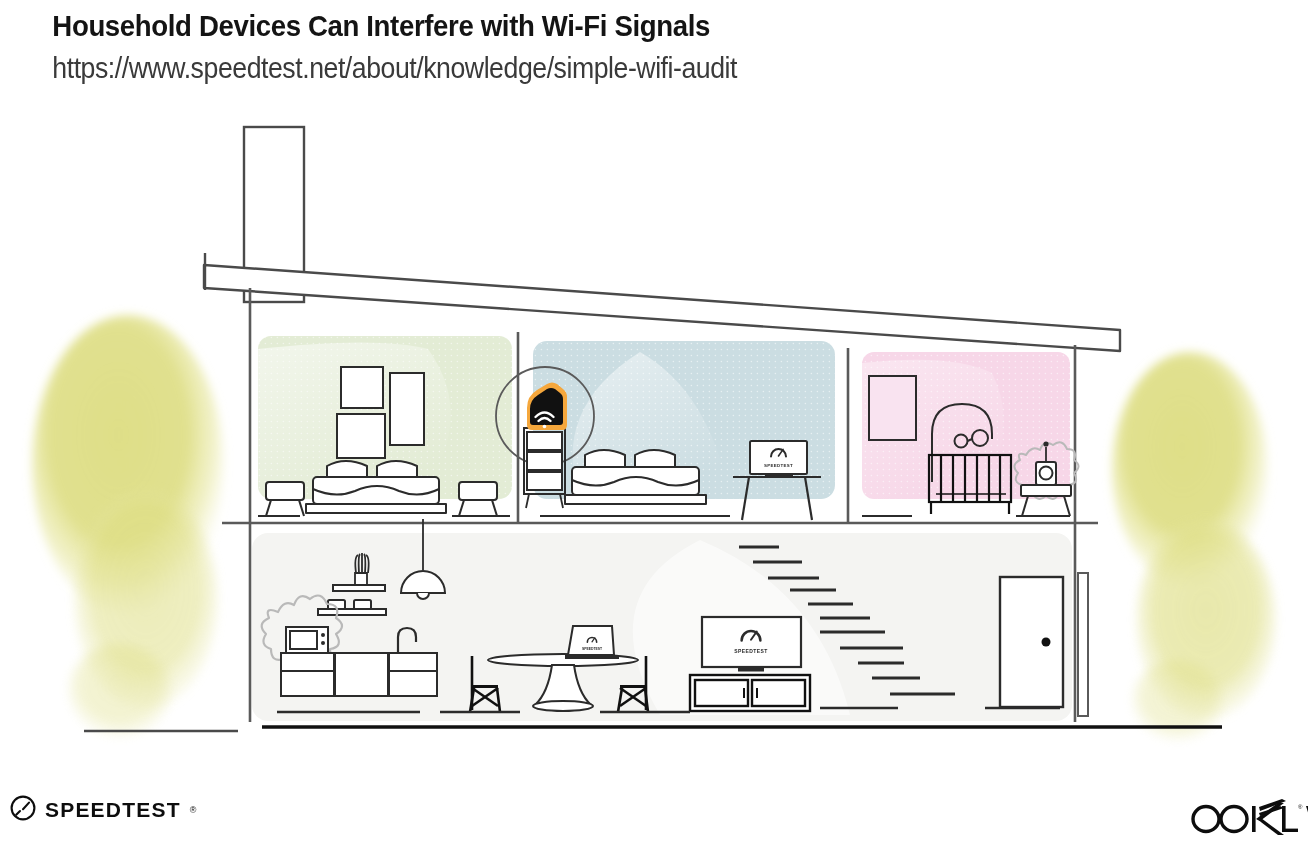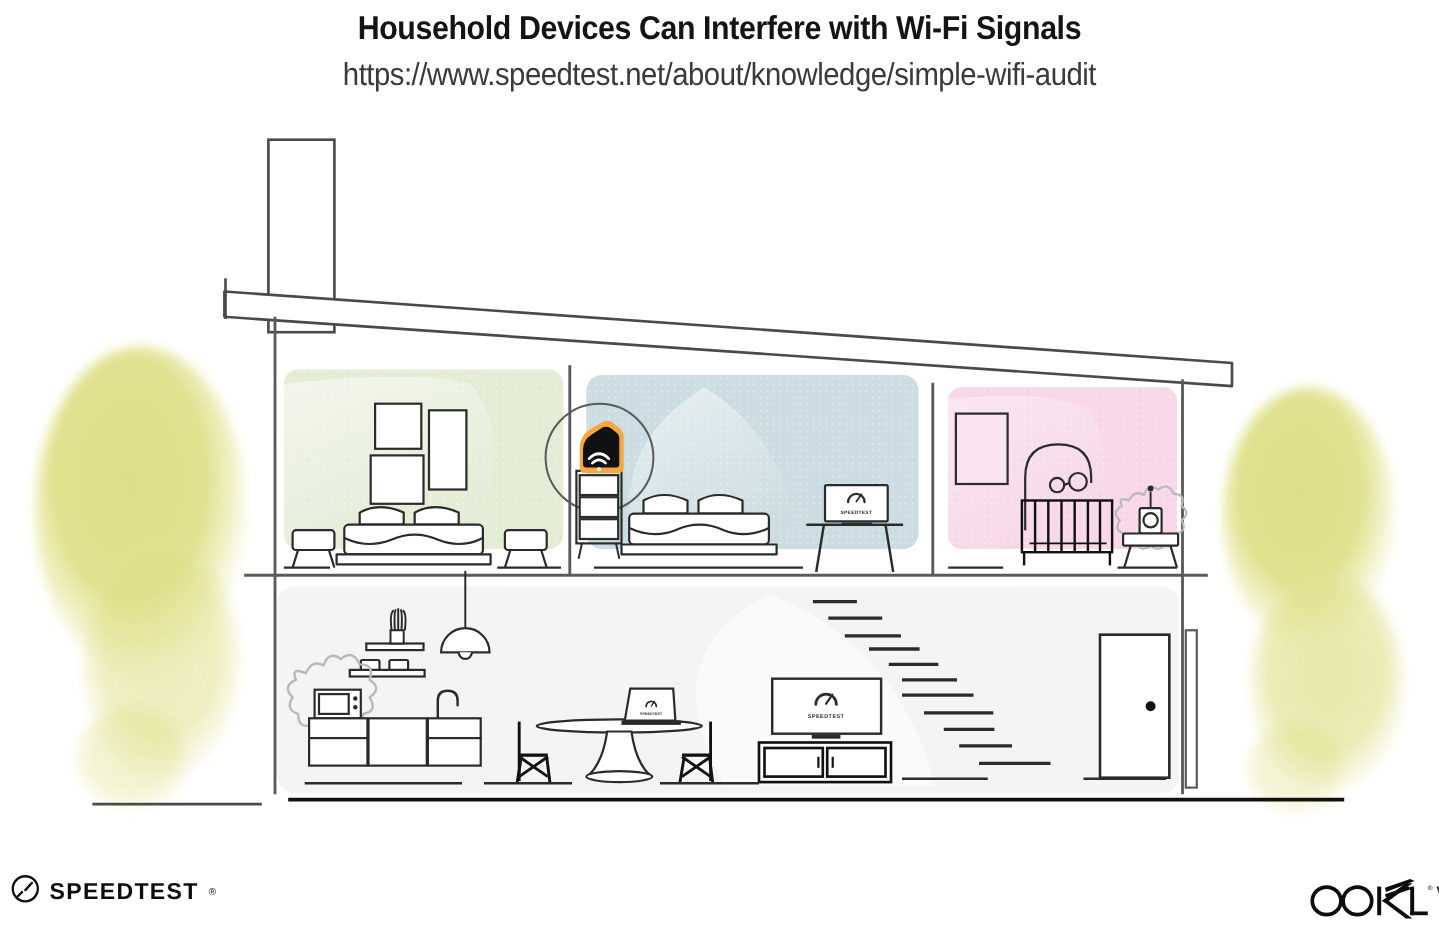--- a/index.html
+++ b/index.html
@@ -14,21 +14,20 @@
     overflow: hidden;
     font-family: "Liberation Sans", sans-serif;
     color: #1a1a1a;
   }
 
   
   #header {
     position: absolute;
     top: 0; left: 0;
     width: 1308px;
-    text-align: center;
   }
   #infographic-title {
     margin: 0;
     padding-top: 9px;
     font-size: 30px;
     font-weight: 700;
     letter-spacing: -0.4px;
     color: #141414;
     font-family: "Liberation Sans", sans-serif;
     transform: scaleX(0.92);

